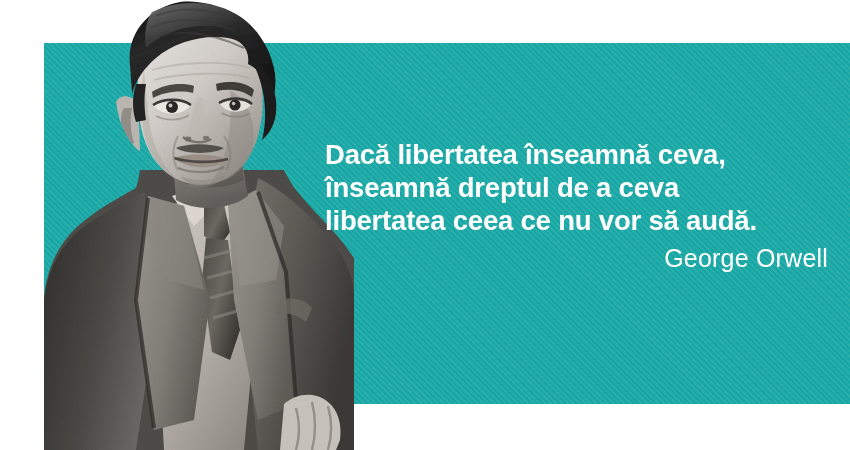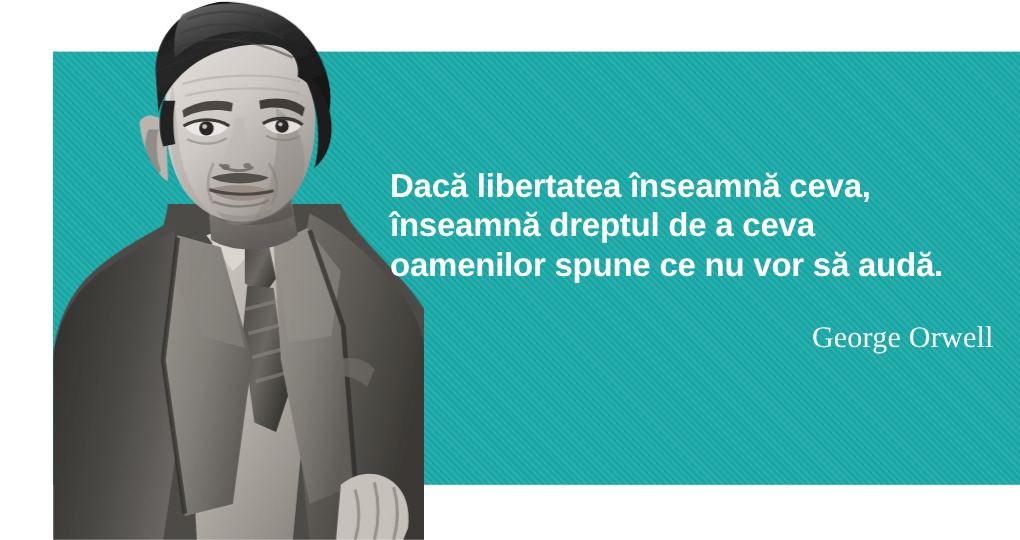--- a/index.html
+++ b/index.html
@@ -48,24 +48,23 @@
     font-weight: bold;
     line-height: 33px;
     letter-spacing: -0.2px;
     white-space: nowrap;
   }
 
   
   #attribution-block {
     position: absolute;
     right: 66px;
-    top: 267px;
+    top: 243px;
     text-align: right;
     width: 400px;
-    font-family: Liberation Serif, serif;
   }
   #author-name {
     color: #ffffff;
     font-size: 25px;
     font-weight: normal;
     line-height: 30px;
     letter-spacing: 0.2px;
   }
   #site-credit {
     color: rgba(255,255,255,0.88);
@@ -291,20 +290,20 @@
           <path d="M108,70 C 134,62 180,60 206,68"></path>
           <path d="M110,80 C 136,73 180,71 206,78"></path>
         </g>
       </g>
     </svg>
   </div>
 
   <div id="quote-block">
     <div class="quote-line">Dacă libertatea înseamnă ceva,</div>
     <div class="quote-line">înseamnă dreptul de a ceva</div>
-    <div class="quote-line">oamenilor spune ce nu vor să audă.</div>
+    <div class="quote-line">libertatea ceea ce nu vor să audă.</div>
   </div>
 
   <div id="attribution-block">
     <div id="author-name">George Orwell</div>
   </div>
 
 </div>
 
 </body></html>

